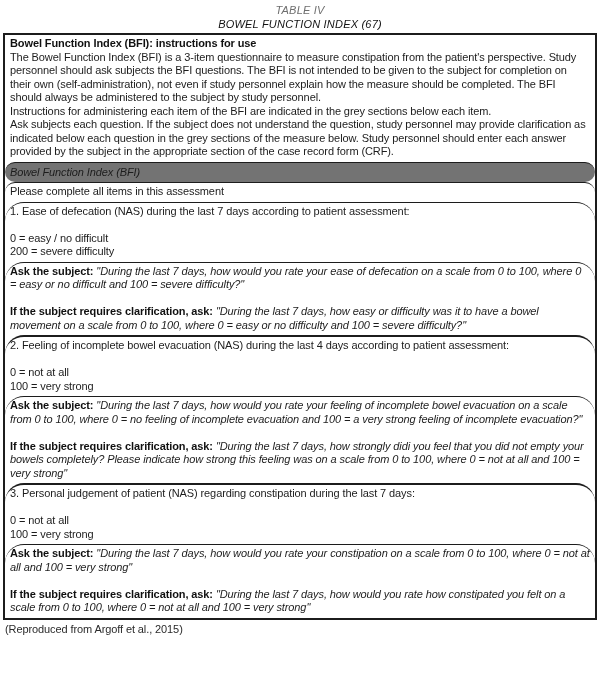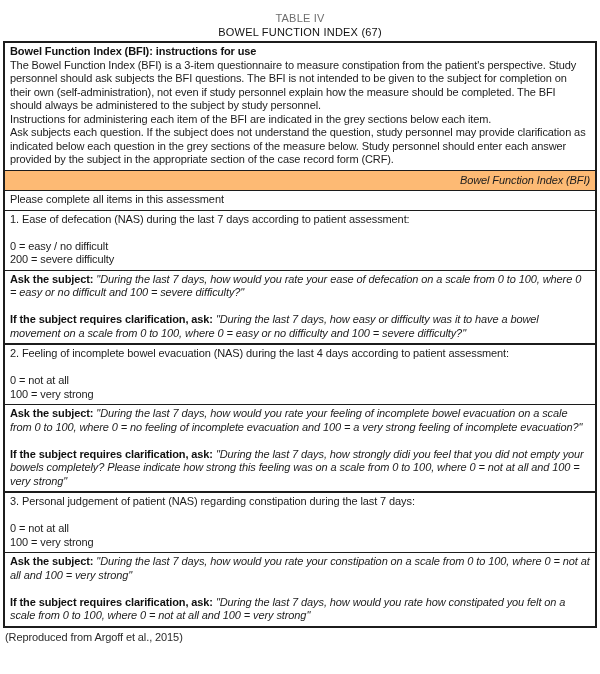--- a/index.html
+++ b/index.html
@@ -5,34 +5,34 @@
   html, body { margin: 0; padding: 0; }
   body {
     width: 600px; height: 674px; overflow: hidden;
     background: #ffffff;
     font-family: "Liberation Sans", "DejaVu Sans", sans-serif;
     font-size: 11px; line-height: 13.5px;
     color: #1c1c1c;
     letter-spacing: -0.1px;
     -webkit-font-smoothing: antialiased;
   }
-  .caption { text-align: center; padding-top: 12px; }
+  .caption { text-align: center; padding-top: 4px; font-style: italic; }
   .caption .num { color: #6e6e6e; letter-spacing: 0.2px; }
   .caption .ttl { color: #111; letter-spacing: 0.2px; }
 
   .tbl {
     margin: 2px 3px 0 3px;
     border: 2px solid #1c1c1c;
   }
-  .row { padding: 2px 5px 3px 5px; border-top: 1px solid #1c1c1c; }
+  .row { padding: 2px 5px 3px 5px; border-top: 1px solid #1c1c1c; border-radius: 19px; }
   .row.first { border-top: none; }
   .row.item-top { border-top-width: 2px; }
   .row.grey {
-    background: #fdba74;
-    text-align: right; font-style: italic;
+    background: #737373;
+    text-align: left; font-style: italic;
     padding: 3px 5px;
   }
   p { margin: 0; }
   .gap { height: 13.5px; }
   .b { font-weight: bold; color: #111; }
   .i { font-style: italic; }
   .footer { padding: 3px 4px 0 5px; color: #2a2a2a; }
 </style>
 </head>
 <body>

